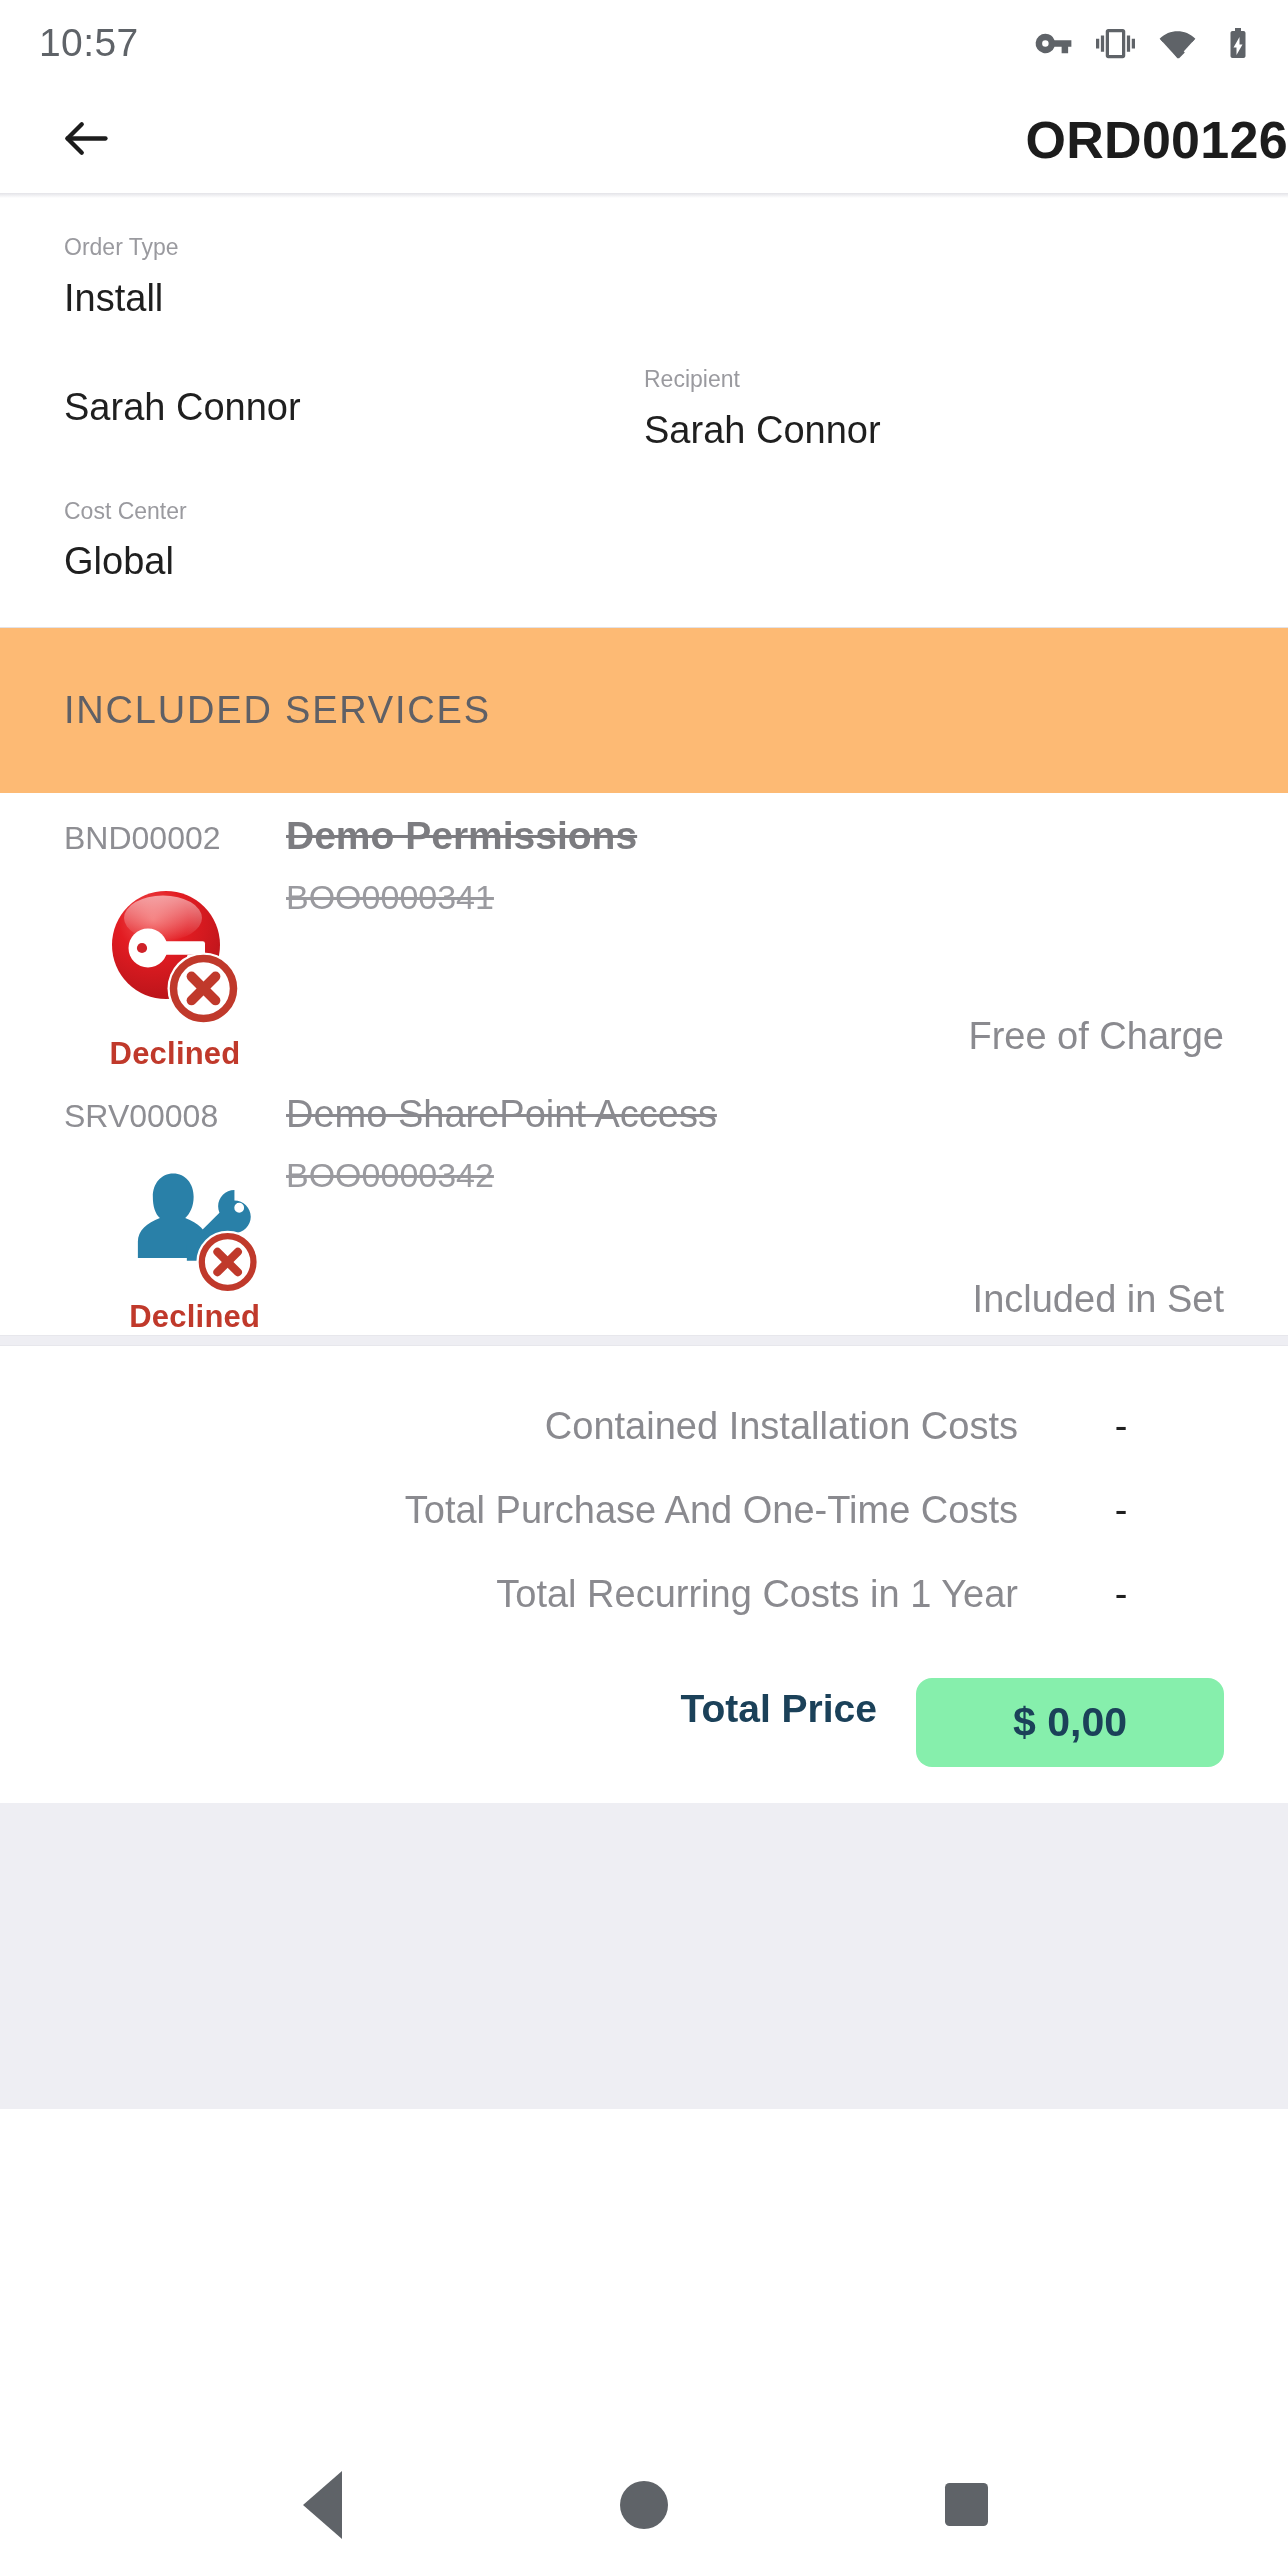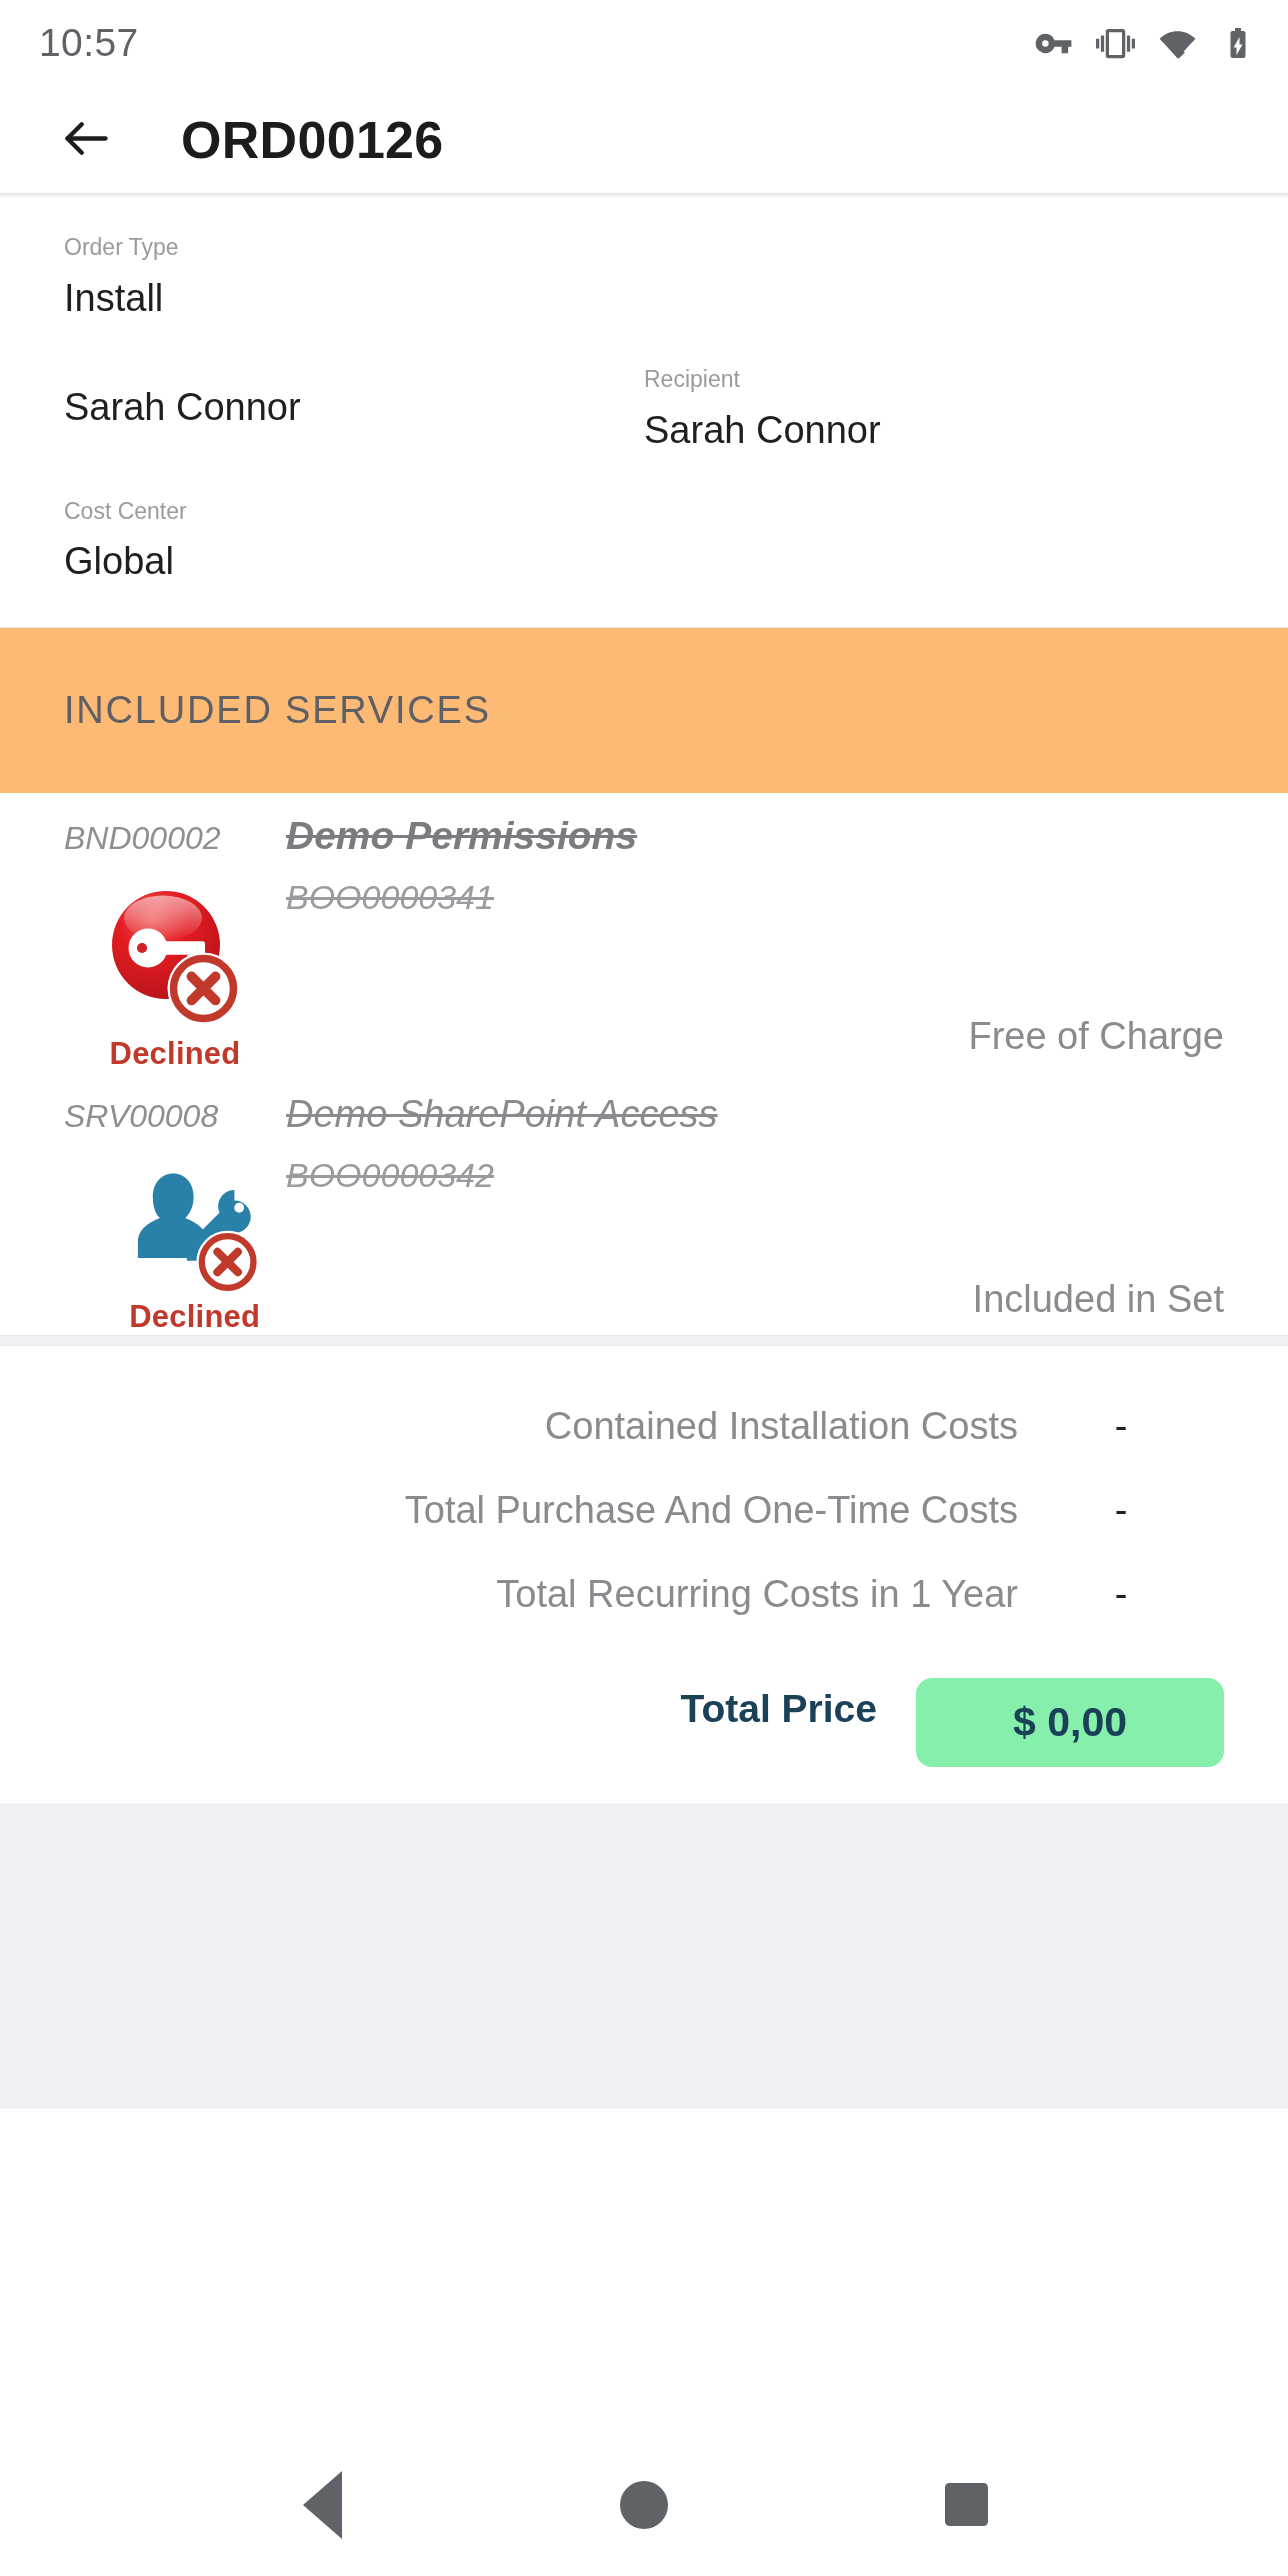--- a/index.html
+++ b/index.html
@@ -14,21 +14,21 @@
   
   .statusbar {
     height:86px; display:flex; align-items:center;
     justify-content:space-between; padding:0 32px 0 39px; background:#ffffff;
   }
   .status-time { font-size:39px; color:#5f6368; letter-spacing:0.4px; }
   .status-icons { display:flex; align-items:center; gap:23px; }
   .status-icons svg { display:block; }
 
   
-  .appbar { height:107px; display:flex; align-items:center; padding:0 0 0 55px; background:#ffffff; }
+  .appbar { height:107px; display:flex; align-items:center; padding:0 0 0 55px; background:#ffffff;justify-content:space-between; }
   .back-btn { width:63px; height:63px; display:flex; align-items:center; justify-content:center; }
   .appbar-title { font-size:52px; font-weight:600; color:#1c1c1c; margin-left:63px; letter-spacing:0.3px; }
   .appbar-shadow { height:5.4px; background:linear-gradient(to bottom,#e3e3e8,#ffffff); }
 
   
   .details { background:#ffffff; padding:38px 64px 47px 64px; }
   .det-row { display:flex; }
   .det-col { width:50%; }
   .det-label { font-size:23px; color:#9a9a9f; line-height:1.0; }
   .det-value { font-size:38px; color:#1f1f1f; margin-top:19.7px; line-height:1.0; }
@@ -37,21 +37,21 @@
   
   .section-head {
     background:#fdba74; height:166px; display:flex; align-items:center;
     padding:16px 64px; border-top:1.8px solid #e2e2e8;
   }
   .section-head-text { font-size:38px; color:#5f6066; letter-spacing:1.8px; }
 
   
   .services { background:#ffffff; }
   .svc { position:relative; padding:23px 64px 0 64px; }
-  .svc-top { display:flex; align-items:flex-start;font-style:italic; }
+  .svc-top { display:flex; align-items:flex-start; }
   .svc-id {
     font-size:32px; color:#8e8e93; width:222px; flex:0 0 222px;
     padding-top:5.4px; line-height:1.0;
   }
   .svc-texts { flex:1; }
   .svc-name {
     font-size:39px; font-weight:700; color:#7c7c80;
     text-decoration:line-through; line-height:1.05;
   }
   .svc-name.thin { font-weight:400; font-size:38px; color:#8a8a8f; }

